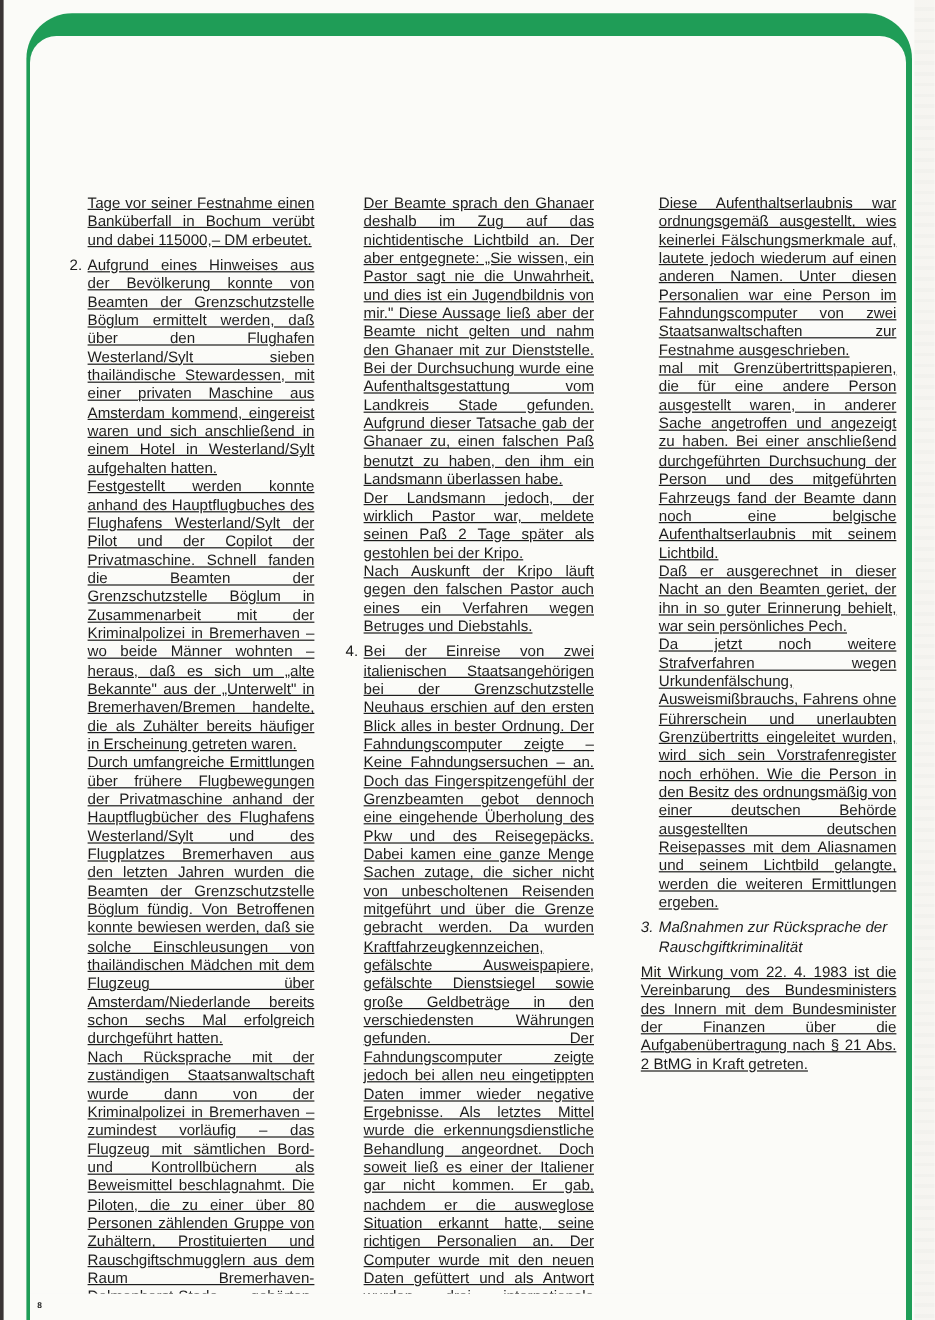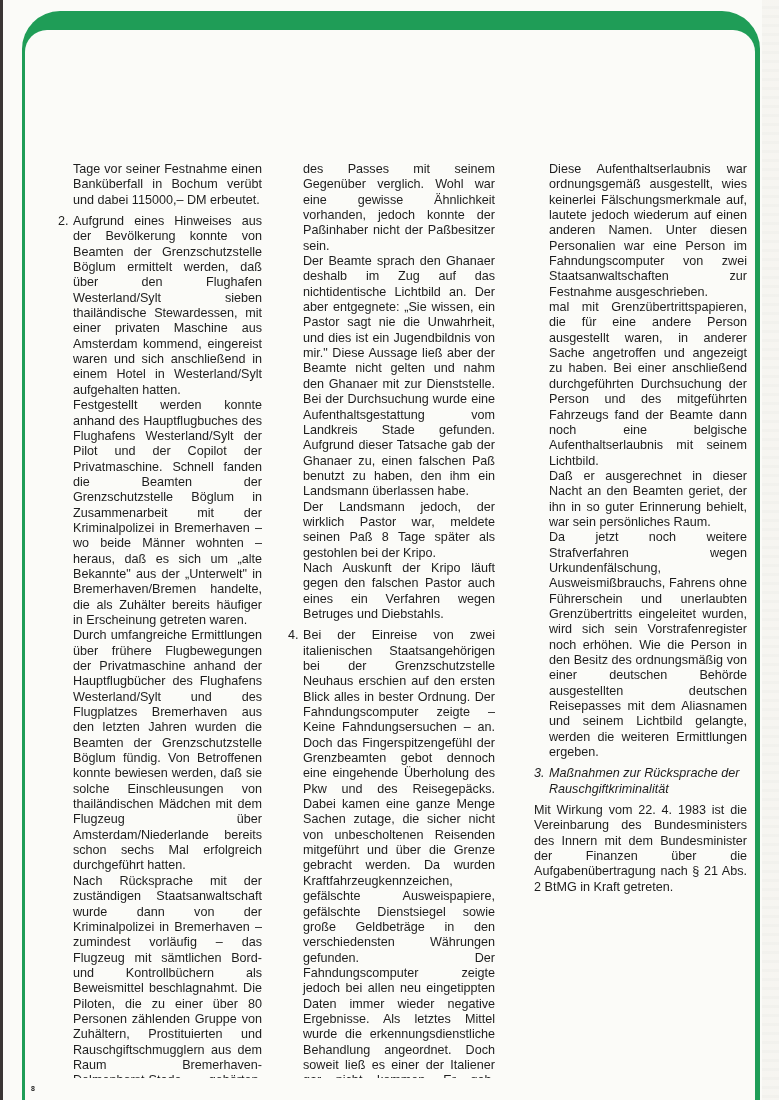--- a/index.html
+++ b/index.html
@@ -10,21 +10,21 @@
                  background:#1f9d57; border-radius:38px 38px 0 0; }
   .frame-inner { position:absolute; left:25px; top:30px; width:730px; height:1200px;
                  background:#fbfbf8; border-radius:22px 22px 0 0; }
   .right-margin { position:absolute; left:762px; top:0; width:17px; height:1100px;
                   background:repeating-linear-gradient(180deg,#f3f1ec 0 6px,#ecebe6 6px 9px); opacity:.6; }
   .bottom-strip { position:absolute; left:25px; top:1078px; width:730px; height:30px; background:#fbfbf8; }
   .col { position:absolute; top:162px; font-size:12.6px; line-height:15.35px; text-align:justify; }
   .col1 { left:58px; width:204px; }
   .col2 { left:288px; width:207px; }
   .col3 { left:534px; width:213px; }
-  p { margin:0; }
+  p { margin:0;text-decoration:underline; }
   .gap { margin-top:6px; }
   .item { position:relative; padding-left:15px; }
   .num { position:absolute; left:0; top:0; }
   .ind { padding-left:15px; }
   .heading { font-style:italic; padding-left:15px; position:relative; margin-top:6px; text-align:left; }
   .heading .num { font-style:italic; }
   .page-num { position:absolute; left:31px; top:1085px; font-size:7px; font-weight:bold; }
 </style>
 </head>
 <body>
@@ -41,38 +41,37 @@
     <p>Aufgrund eines Hinweises aus der Bevölkerung konnte von Beamten der Grenzschutzstelle Böglum ermittelt werden, daß über den Flughafen Westerland/Sylt sieben thailändische Stewardessen, mit einer privaten Maschine aus Amsterdam kommend, eingereist waren und sich anschließend in einem Hotel in Westerland/Sylt aufgehalten hatten.</p>
     <p>Festgestellt werden konnte anhand des Hauptflugbuches des Flughafens Westerland/Sylt der Pilot und der Copilot der Privatmaschine. Schnell fanden die Beamten der Grenzschutzstelle Böglum in Zusammenarbeit mit der Kriminalpolizei in Bremerhaven – wo beide Männer wohnten – heraus, daß es sich um „alte Bekannte" aus der „Unterwelt" in Bremerhaven/Bremen handelte, die als Zuhälter bereits häufiger in Erscheinung getreten waren.</p>
     <p>Durch umfangreiche Ermittlungen über frühere Flugbewegungen der Privatmaschine anhand der Hauptflugbücher des Flughafens Westerland/Sylt und des Flugplatzes Bremerhaven aus den letzten Jahren wurden die Beamten der Grenzschutzstelle Böglum fündig. Von Betroffenen konnte bewiesen werden, daß sie solche Einschleusungen von thailändischen Mädchen mit dem Flugzeug über Amsterdam/Niederlande bereits schon sechs Mal erfolgreich durchgeführt hatten.</p>
     <p>Nach Rücksprache mit der zuständigen Staatsanwaltschaft wurde dann von der Kriminalpolizei in Bremerhaven – zumindest vorläufig – das Flugzeug mit sämtlichen Bord- und Kontrollbüchern als Beweismittel beschlagnahmt. Die Piloten, die zu einer über 80 Personen zählenden Gruppe von Zuhältern, Prostituierten und Rauschgiftschmugglern aus dem Raum Bremerhaven-Delmenhorst-Stade gehörten, wurden wegen diverser Straftaten angezeigt. Die Tätergruppe wurde dadurch zerschlagen.</p>
   </div>
 
 </div>
 
 <div class="col col2">
   <div class="ind">
-    <p>des Passes mit seinem Gegenüber verglich. Wohl war eine gewisse Ähnlichkeit vorhanden, jedoch konnte der Paßinhaber nicht der Paßbesitzer sein.</p>
     <p>Der Beamte sprach den Ghanaer deshalb im Zug auf das nichtidentische Lichtbild an. Der aber entgegnete: „Sie wissen, ein Pastor sagt nie die Unwahrheit, und dies ist ein Jugendbildnis von mir." Diese Aussage ließ aber der Beamte nicht gelten und nahm den Ghanaer mit zur Dienststelle. Bei der Durchsuchung wurde eine Aufenthaltsgestattung vom Landkreis Stade gefunden. Aufgrund dieser Tatsache gab der Ghanaer zu, einen falschen Paß benutzt zu haben, den ihm ein Landsmann überlassen habe.</p>
-    <p>Der Landsmann jedoch, der wirklich Pastor war, meldete seinen Paß 8 Tage später als gestohlen bei der Kripo.</p>
+    <p>Der Landsmann jedoch, der wirklich Pastor war, meldete seinen Paß 2 Tage später als gestohlen bei der Kripo.</p>
     <p>Nach Auskunft der Kripo läuft gegen den falschen Pastor auch eines ein Verfahren wegen Betruges und Diebstahls.</p>
   </div>
   <div class="item gap">
     <span class="num">4.</span>
     <p>Bei der Einreise von zwei italienischen Staatsangehörigen bei der Grenzschutzstelle Neuhaus erschien auf den ersten Blick alles in bester Ordnung. Der Fahndungscomputer zeigte – Keine Fahndungsersuchen – an. Doch das Fingerspitzengefühl der Grenzbeamten gebot dennoch eine eingehende Überholung des Pkw und des Reisegepäcks. Dabei kamen eine ganze Menge Sachen zutage, die sicher nicht von unbescholtenen Reisenden mitgeführt und über die Grenze gebracht werden. Da wurden Kraftfahrzeugkennzeichen, gefälschte Ausweispapiere, gefälschte Dienstsiegel sowie große Geldbeträge in den verschiedensten Währungen gefunden. Der Fahndungscomputer zeigte jedoch bei allen neu eingetippten Daten immer wieder negative Ergebnisse. Als letztes Mittel wurde die erkennungsdienstliche Behandlung angeordnet. Doch soweit ließ es einer der Italiener gar nicht kommen. Er gab, nachdem er die ausweglose Situation erkannt hatte, seine richtigen Personalien an. Der Computer wurde mit den neuen Daten gefüttert und als Antwort wurden drei internationale Haftbefehle angezeigt.</p>
 
   </div>
 
 </div>
 
 <div class="col col3">
   <div class="ind">
     <p>Diese Aufenthaltserlaubnis war ordnungsgemäß ausgestellt, wies keinerlei Fälschungsmerkmale auf, lautete jedoch wiederum auf einen anderen Namen. Unter diesen Personalien war eine Person im Fahndungscomputer von zwei Staatsanwaltschaften zur Festnahme ausgeschrieben.</p>
     <p>mal mit Grenzübertrittspapieren, die für eine andere Person ausgestellt waren, in anderer Sache angetroffen und angezeigt zu haben. Bei einer anschließend durchgeführten Durchsuchung der Person und des mitgeführten Fahrzeugs fand der Beamte dann noch eine belgische Aufenthaltserlaubnis mit seinem Lichtbild.</p>
-    <p>Daß er ausgerechnet in dieser Nacht an den Beamten geriet, der ihn in so guter Erinnerung behielt, war sein persönliches Raum.</p>
+    <p>Daß er ausgerechnet in dieser Nacht an den Beamten geriet, der ihn in so guter Erinnerung behielt, war sein persönliches Pech.</p>
     <p>Da jetzt noch weitere Strafverfahren wegen Urkundenfälschung, Ausweismißbrauchs, Fahrens ohne Führerschein und unerlaubten Grenzübertritts eingeleitet wurden, wird sich sein Vorstrafenregister noch erhöhen. Wie die Person in den Besitz des ordnungsmäßig von einer deutschen Behörde ausgestellten deutschen Reisepasses mit dem Aliasnamen und seinem Lichtbild gelangte, werden die weiteren Ermittlungen ergeben.</p>
   </div>
   <div class="heading">
     <span class="num">3.</span>
     <span>Maßnahmen zur Rücksprache der Rauschgiftkriminalität</span>
   </div>
   <p class="gap">Mit Wirkung vom 22. 4. 1983 ist die Vereinbarung des Bundesministers des Innern mit dem Bundesminister der Finanzen über die Aufgabenübertragung nach § 21 Abs. 2 BtMG in Kraft getreten.</p>
 
 </div>
 

